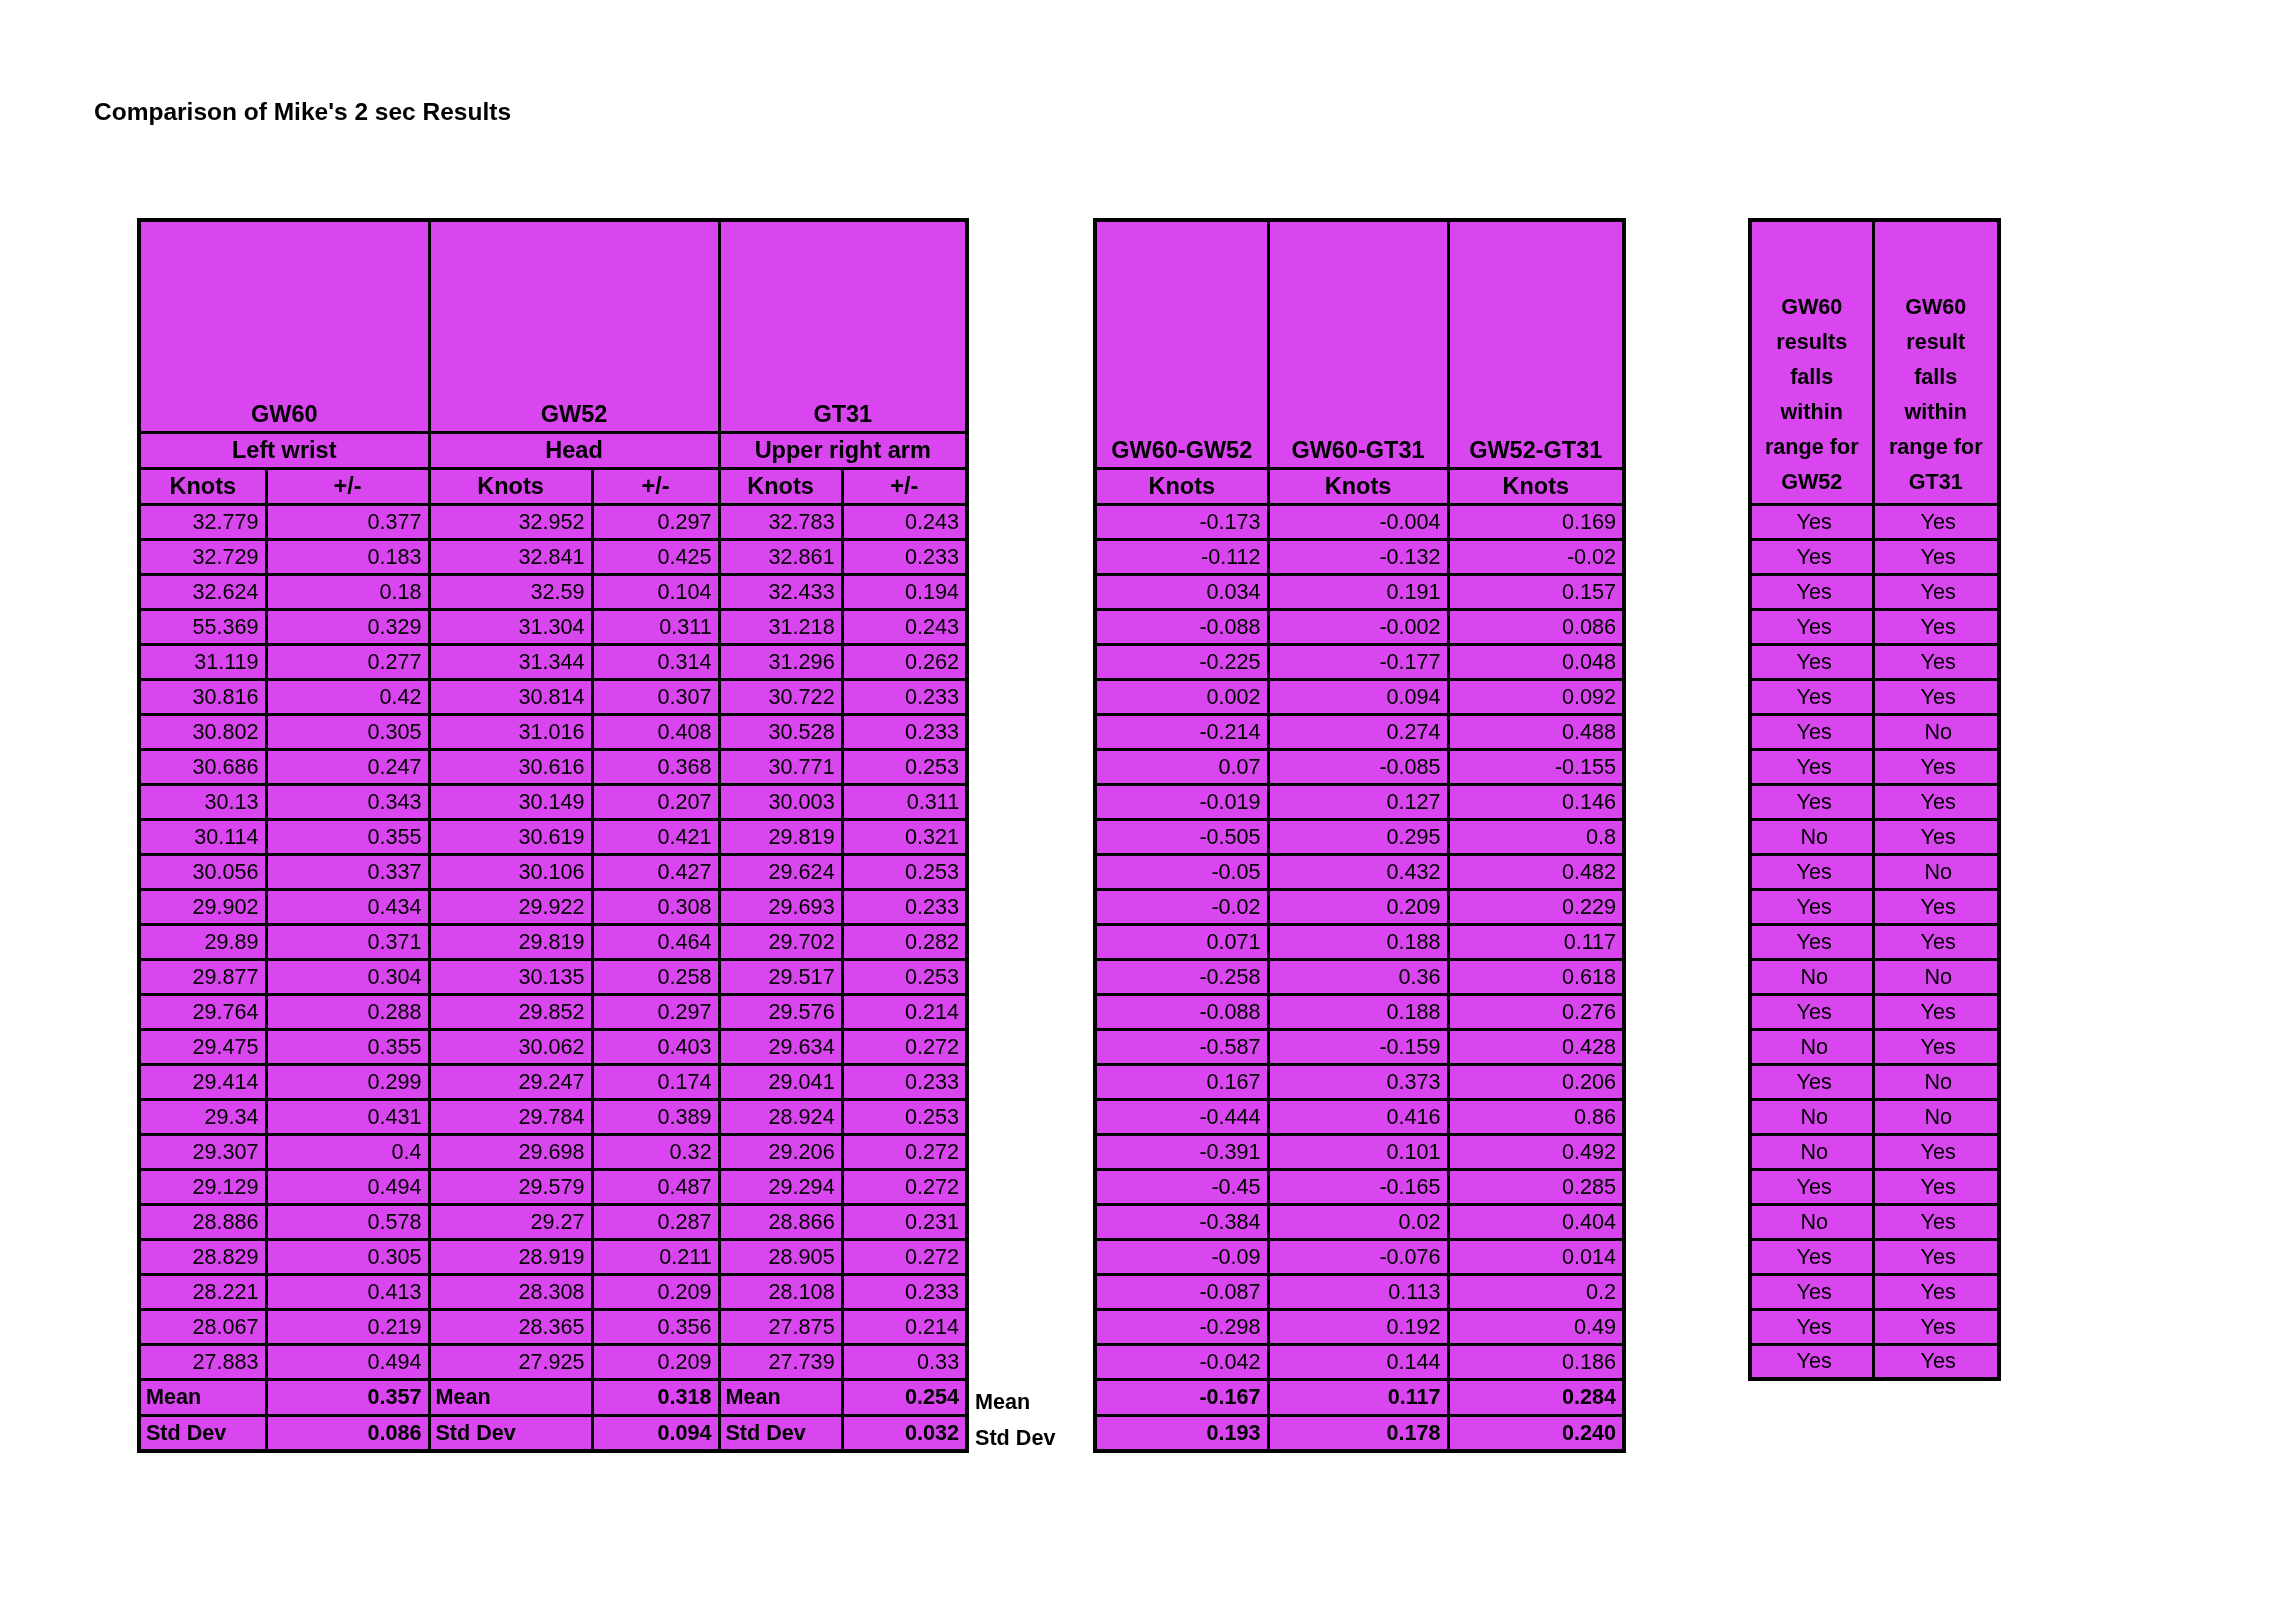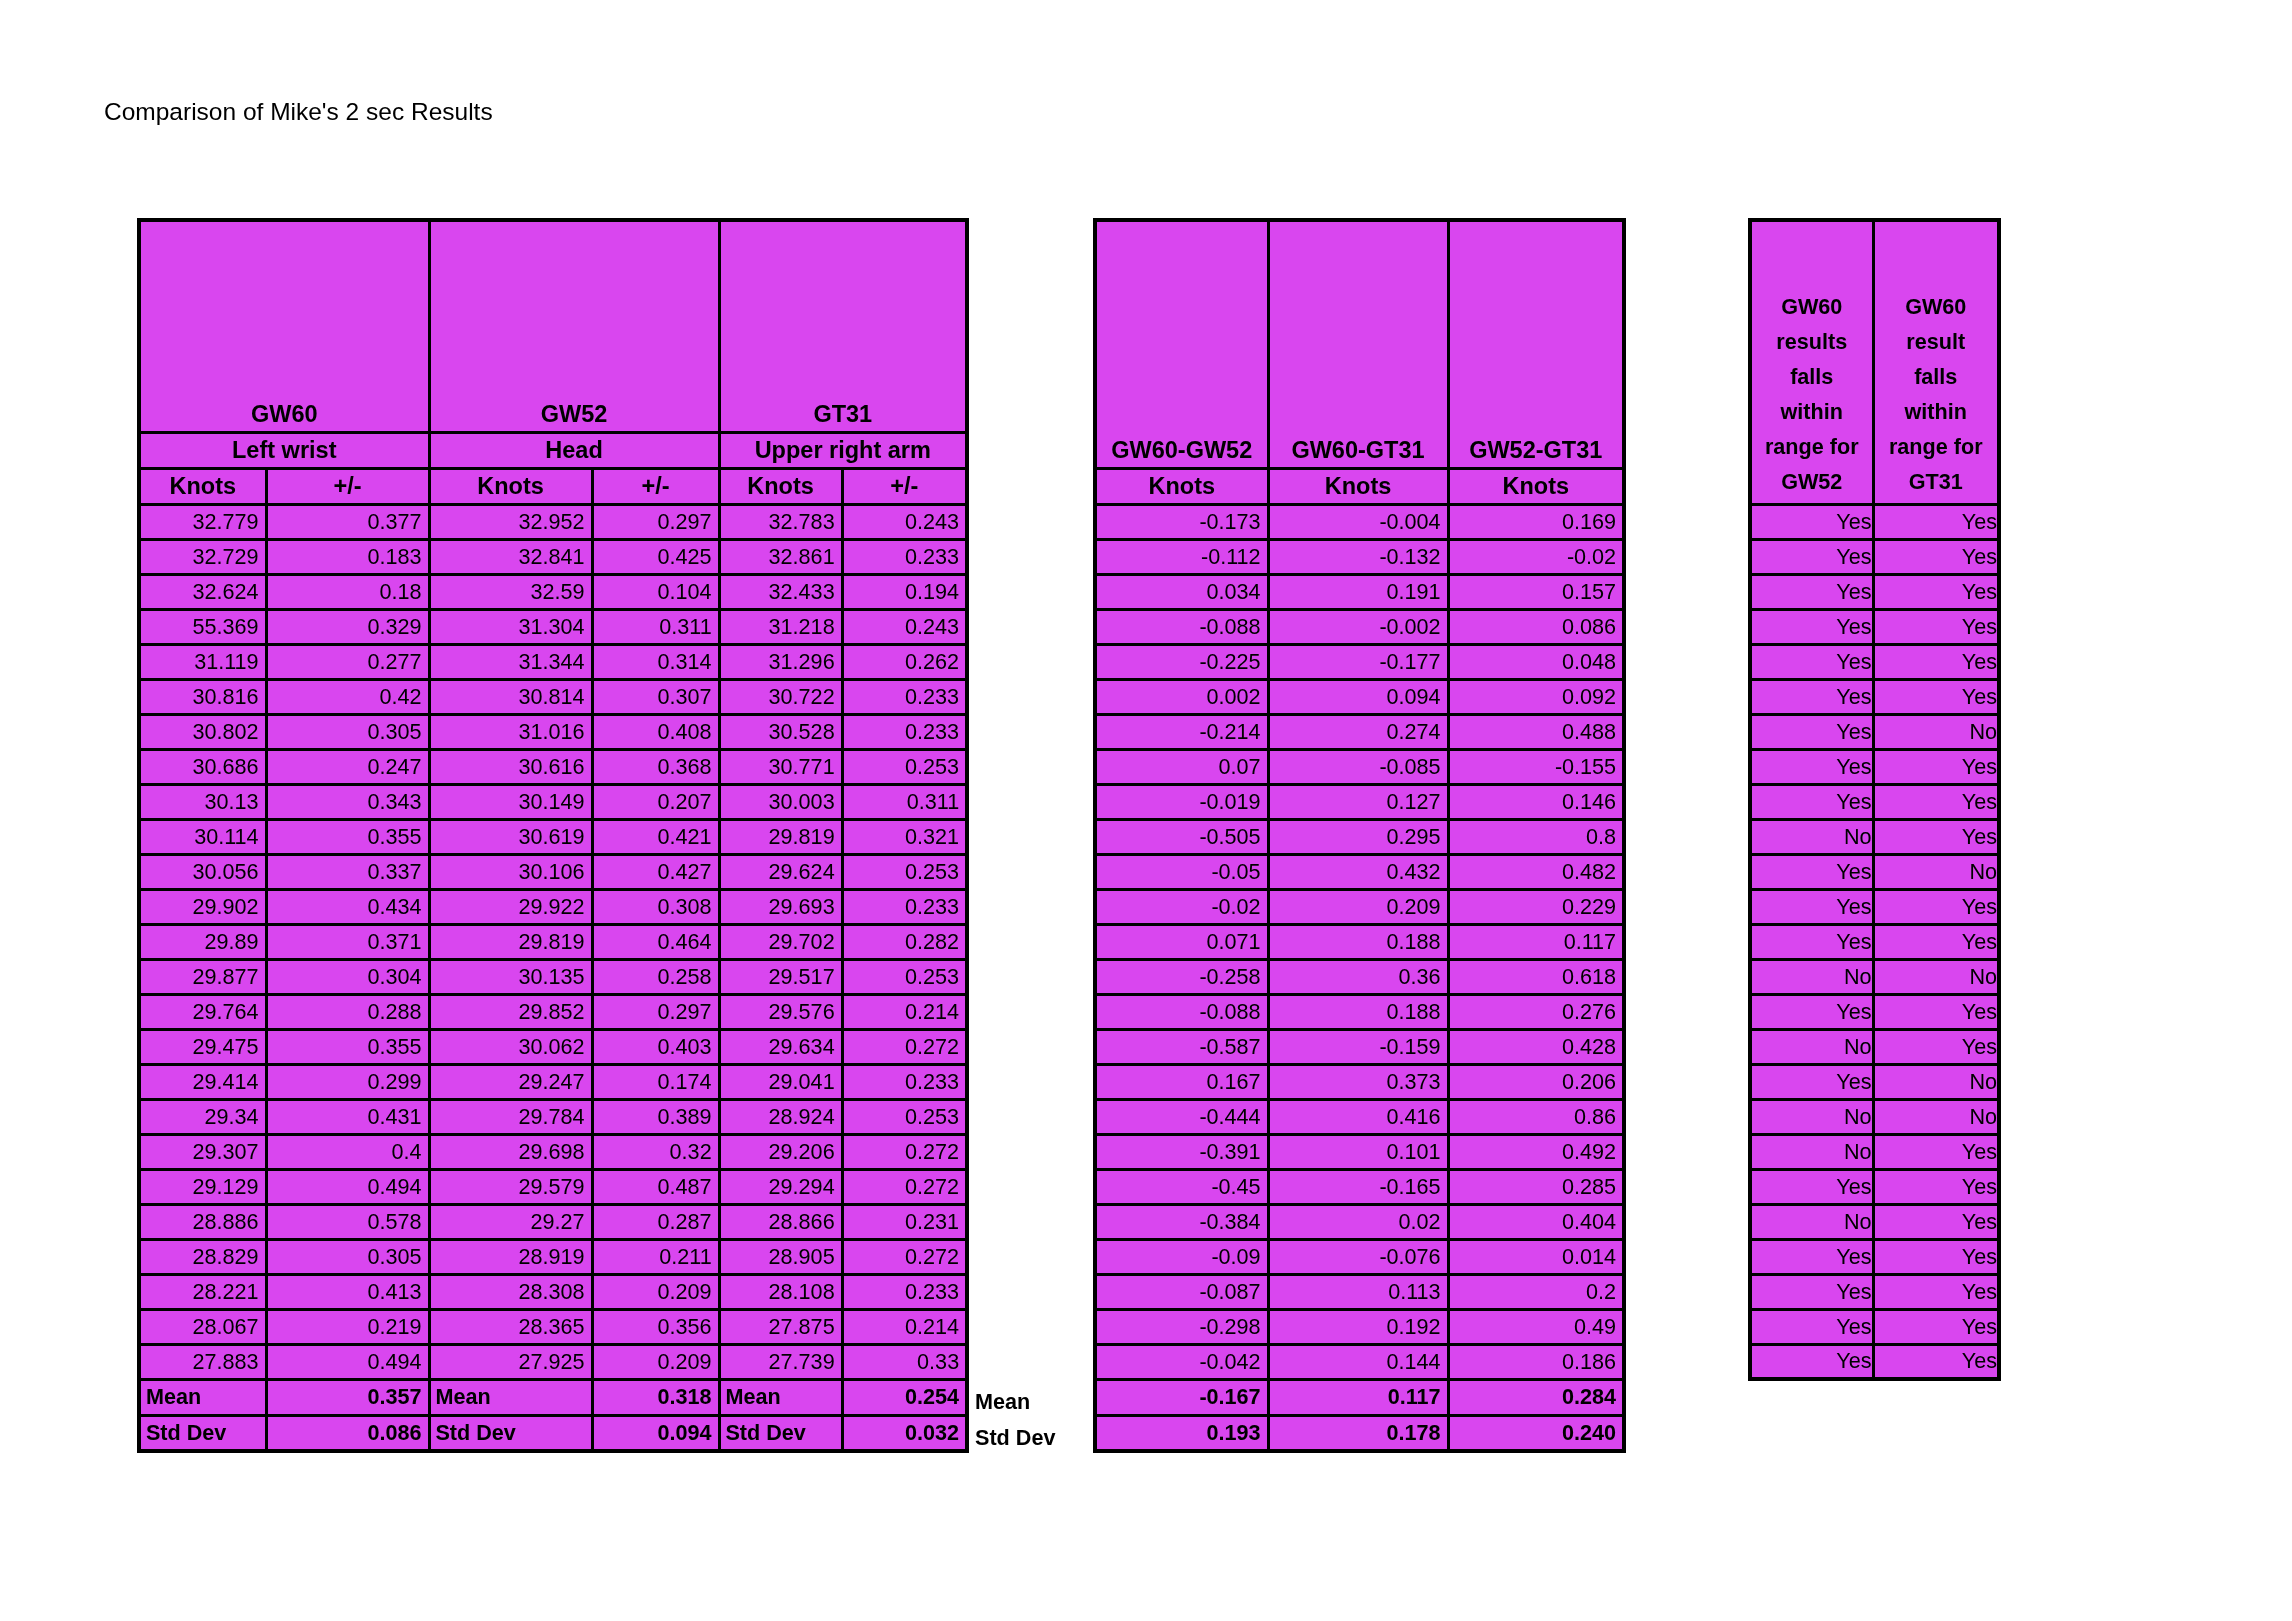--- a/index.html
+++ b/index.html
@@ -2,22 +2,22 @@
 <html><head>
 <meta charset="utf-8">
 <style>
   * { margin:0; padding:0; box-sizing:border-box; }
   html,body { background:#ffffff; }
   body {
     width:2293px; height:1621px; position:relative;
     font-family:"Liberation Sans", sans-serif; color:#000;
   }
   .title {
-    position:absolute; left:104px; top:98px;
-    font-size:24.5px; font-weight:normal;
+    position:absolute; left:94px; top:98px;
+    font-size:24.5px; font-weight:bold;
   }
   table.tbl {
     position:absolute; border-collapse:collapse; table-layout:fixed;
     border:4.9px solid #000; background:#d946ef;
   }
   .tbl td {
     border:3.9px solid #000; font-size:21.6px;
     overflow:hidden; white-space:nowrap; vertical-align:middle;
   }
   
@@ -35,21 +35,21 @@
 
   .tbl tbody tr td { height:35px; }
   .tbl tfoot tr td { height:36px; }
 
   td.device, td.devcol {
     vertical-align:bottom; text-align:center;
     font-weight:bold; font-size:23.5px; padding-bottom:2.9px;
   }
   td.pos, td.unit { text-align:center; font-weight:bold; font-size:23.5px; }
   td.num { text-align:right; padding-right:5.9px; }
-  td.yn  { text-align:right;  padding-left:4.9px; }
+  td.yn  { text-align:center;  padding-left:4.9px; }
   td.sumlabel { text-align:left; padding-left:4.9px; font-weight:bold; }
   td.sumval   { text-align:right; padding-right:5.9px; font-weight:bold; }
   td.rangehdr {
     vertical-align:bottom; text-align:center; font-weight:bold;
     font-size:21.6px; line-height:35px; white-space:pre-line; padding-bottom:3.9px;
   }
   .gap-label {
     position:absolute; left:975px; width:116px; height:36px;
     font-size:21.6px; font-weight:bold; line-height:36px; text-align:left;
   }

